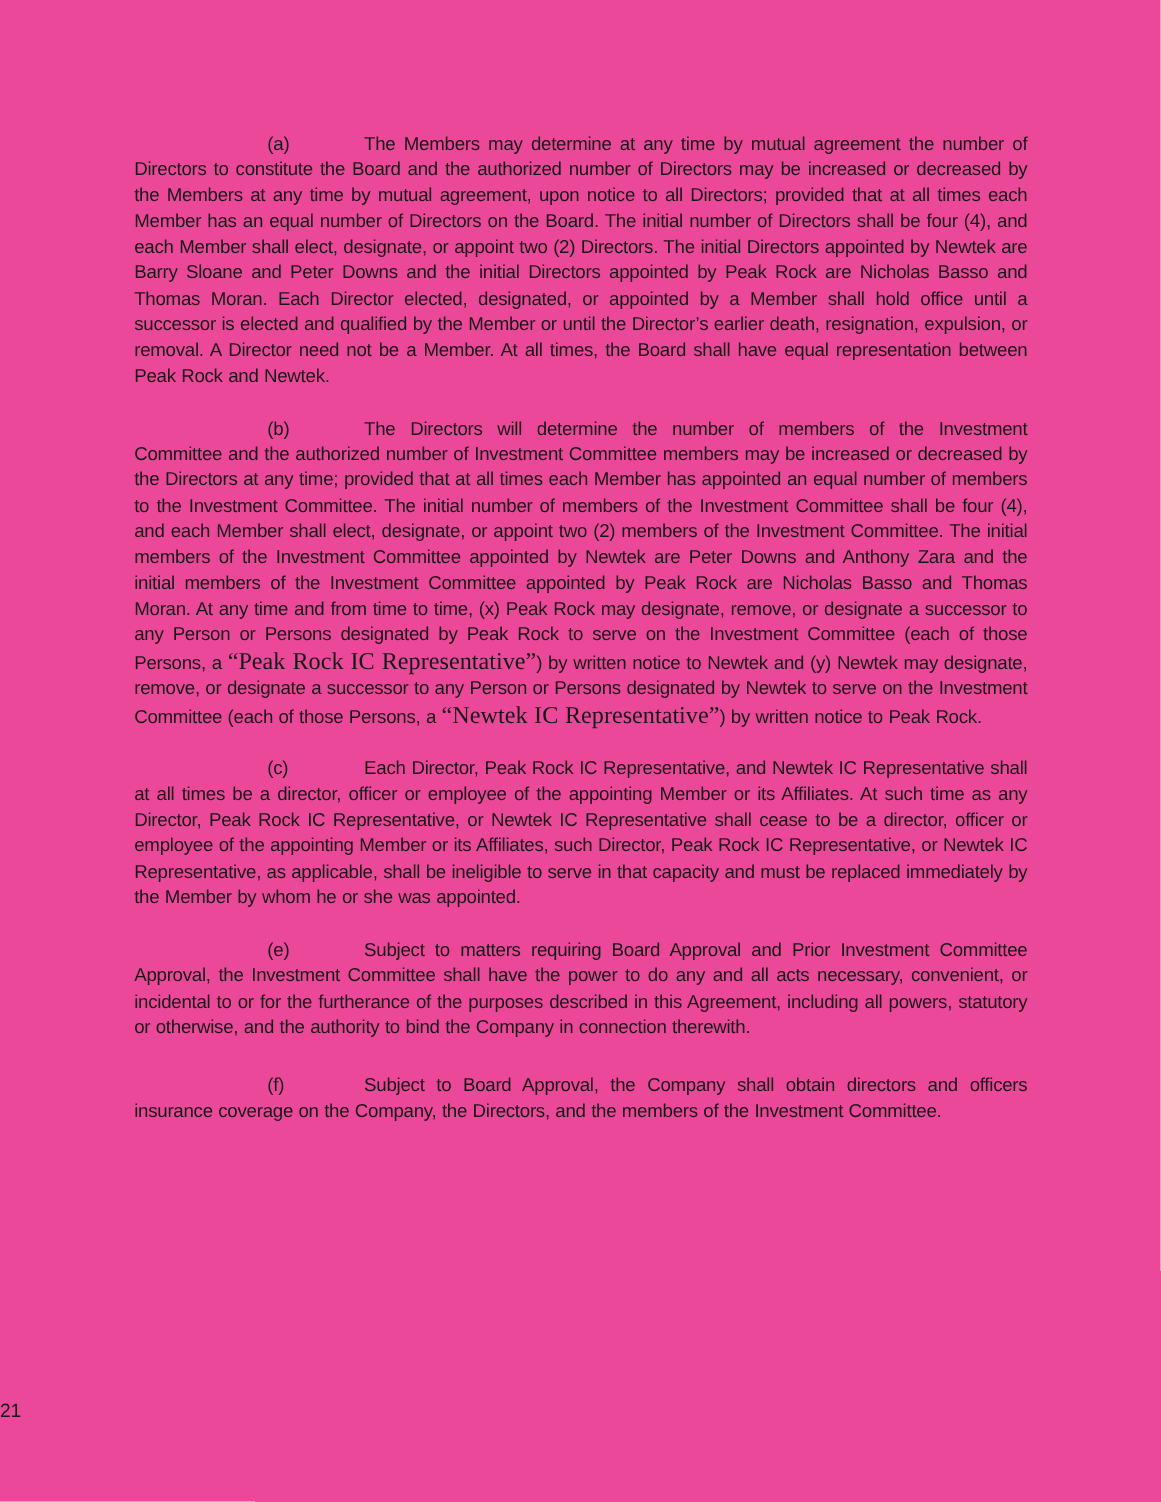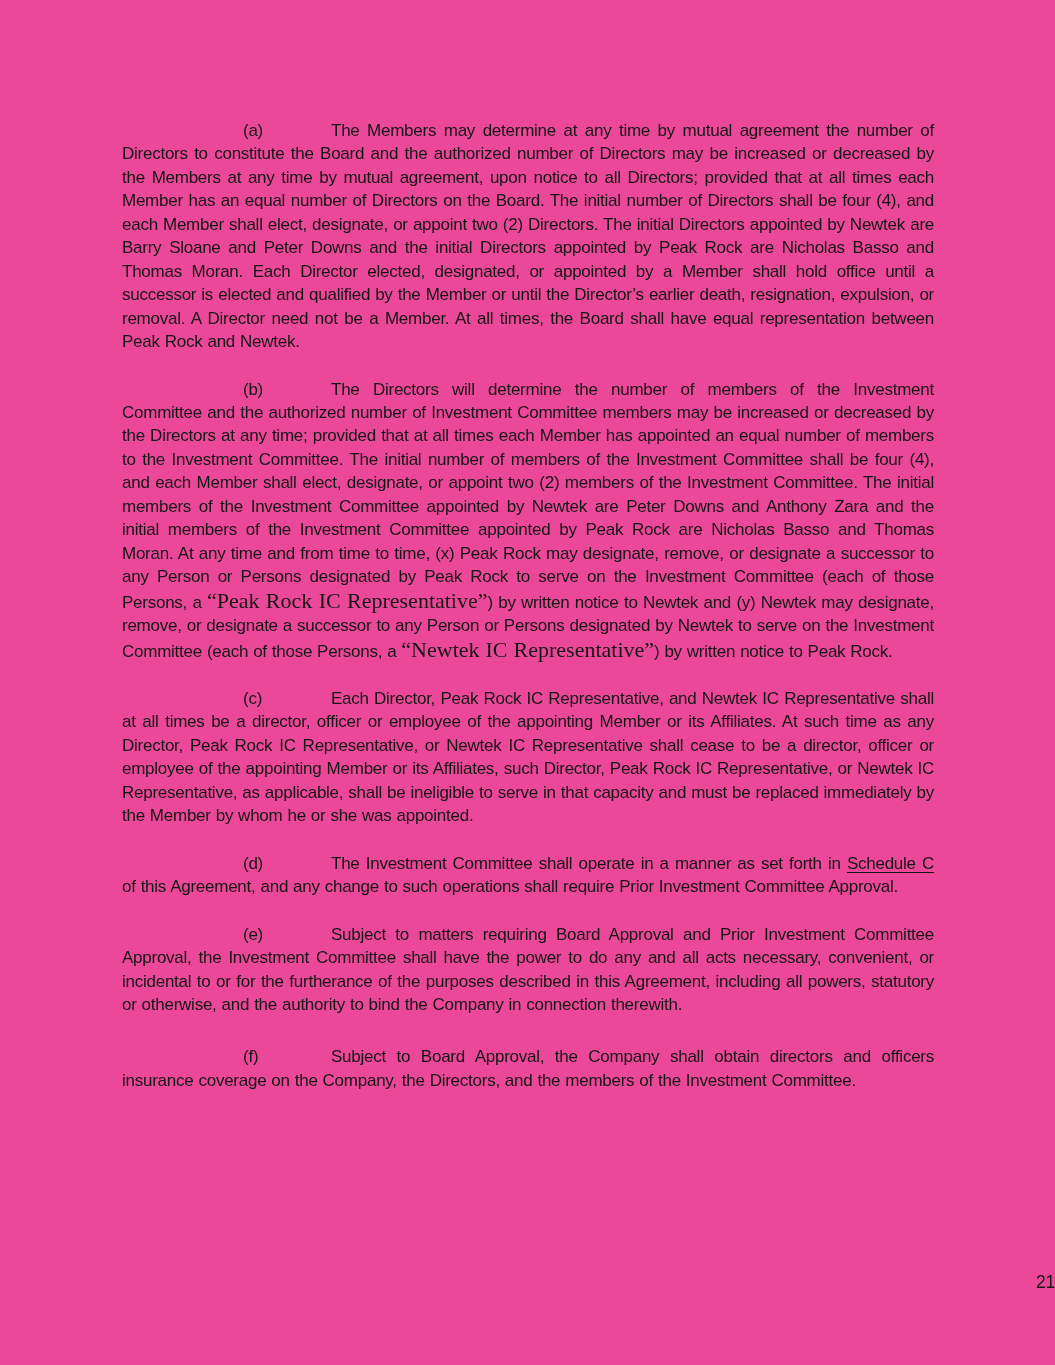--- a/index.html
+++ b/index.html
@@ -49,31 +49,30 @@
   }
   .uline {
     text-decoration: underline;
     text-underline-offset: 3px;
   }
   .footer {
     position: absolute;
     left: 0;
     right: 0;
     top: 1272px;
-    text-align: right;
+    text-align: left;
     font-size: 17.5px;
     letter-spacing: -0.2px;
   }
 </style>
 </head>
 <body>
 
 <div class="page">
   <div class="content" id="paragraphs-container">
       <p class="para"><span class="plabel">(a)</span><span>The Members may determine at any time by mutual agreement the number of Directors to constitute the Board and the authorized number of Directors may be increased or decreased by the Members at any time by mutual agreement, upon notice to all Directors; provided that at all times each Member has an equal number of Directors on the Board. The initial number of Directors shall be four (4), and each Member shall elect, designate, or appoint two (2) Directors. The initial Directors appointed by Newtek are Barry Sloane and Peter Downs and the initial Directors appointed by Peak Rock are Nicholas Basso and Thomas Moran. Each Director elected, designated, or appointed by a Member shall hold office until a successor is elected and qualified by the Member or until the Director’s earlier death, resignation, expulsion, or removal. A Director need not be a Member. At all times, the Board shall have equal representation between Peak Rock and Newtek.</span></p>
       <p class="para"><span class="plabel">(b)</span><span>The Directors will determine the number of members of the Investment Committee and the authorized number of Investment Committee members may be increased or decreased by the Directors at any time; provided that at all times each Member has appointed an equal number of members to the Investment Committee. The initial number of members of the Investment Committee shall be four (4), and each Member shall elect, designate, or appoint two (2) members of the Investment Committee. The initial members of the Investment Committee appointed by Newtek are Peter Downs and Anthony Zara and the initial members of the Investment Committee appointed by Peak Rock are Nicholas Basso and Thomas Moran. At any time and from time to time, (x) Peak Rock may designate, remove, or designate a successor to any Person or Persons designated by Peak Rock to serve on the Investment Committee (each of those Persons, a </span><span class="term">“Peak Rock IC Representative”</span><span>) by written notice to Newtek and (y) Newtek may designate, remove, or designate a successor to any Person or Persons designated by Newtek to serve on the Investment Committee (each of those Persons, a </span><span class="term">“Newtek IC Representative”</span><span>) by written notice to Peak Rock.</span></p>
       <p class="para"><span class="plabel">(c)</span><span>Each Director, Peak Rock IC Representative, and Newtek IC Representative shall at all times be a director, officer or employee of the appointing Member or its Affiliates. At such time as any Director, Peak Rock IC Representative, or Newtek IC Representative shall cease to be a director, officer or employee of the appointing Member or its Affiliates, such Director, Peak Rock IC Representative, or Newtek IC Representative, as applicable, shall be ineligible to serve in that capacity and must be replaced immediately by the Member by whom he or she was appointed.</span></p>
-      <p class="para"><span class="plabel">(d)</span><span>The Investment Committee shall operate in a manner as set forth in </span><span class="uline">Schedule C</span><span> of this Agreement, and any change to such operations shall require Prior Investment Committee Approval.</span></p>
       <p class="para"><span class="plabel">(e)</span><span>Subject to matters requiring Board Approval and Prior Investment Committee Approval, the Investment Committee shall have the power to do any and all acts necessary, convenient, or incidental to or for the furtherance of the purposes described in this Agreement, including all powers, statutory or otherwise, and the authority to bind the Company in connection therewith.</span></p>
       <p class="para"><span class="plabel">(f)</span><span>Subject to Board Approval, the Company shall obtain directors and officers insurance coverage on the Company, the Directors, and the members of the Investment Committee.</span></p>
     </div>
   <div class="footer">21</div>
 </div>
 
 </body></html>

